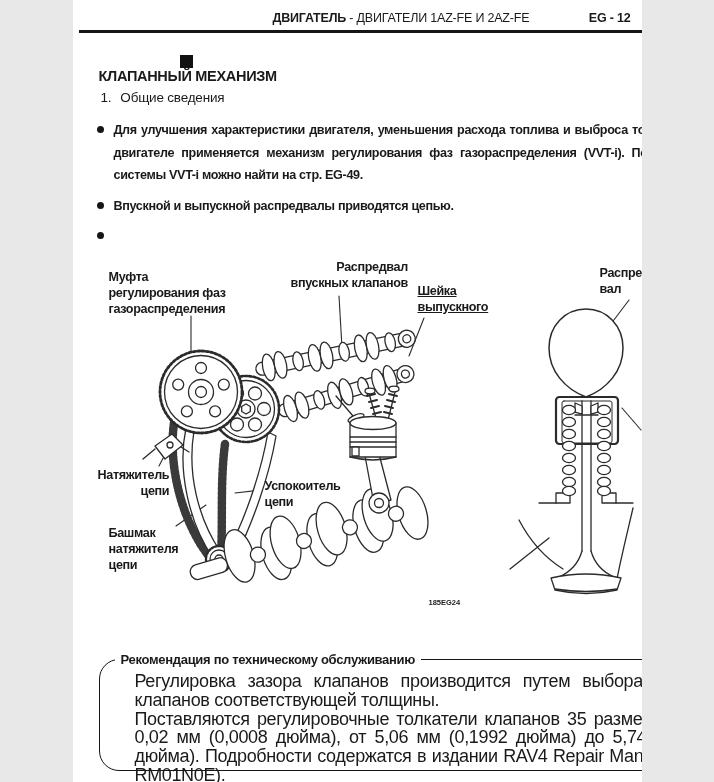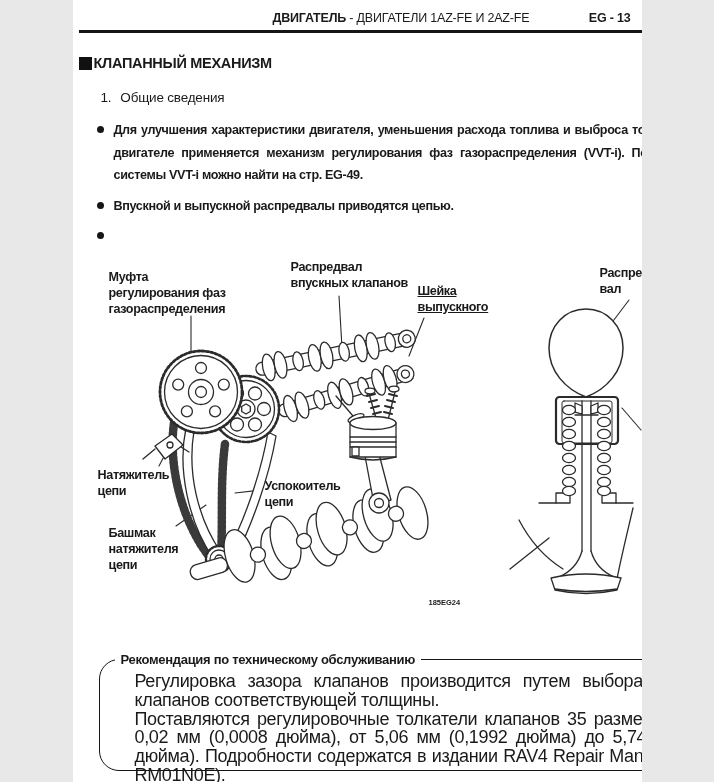--- a/index.html
+++ b/index.html
@@ -8,21 +8,21 @@
     position:relative; width:569px; height:782px; background:#ffffff;
     font-family:"Liberation Sans","DejaVu Sans",sans-serif; color:#1a1a1a;
     overflow:hidden; margin:0 auto;
   }
   
   .hdr-center { position:absolute; left:200px; top:11px; font-size:12.5px; letter-spacing:-0.2px; white-space:nowrap; }
   .hdr-center .chapter { font-weight:bold; }
   .hdr-right { position:absolute; right:11px; top:11px; font-size:12.5px; font-weight:bold; letter-spacing:-0.2px; }
   .hdr-rule { position:absolute; left:6px; top:30px; width:701px; height:2.6px; background:#151515; }
   
-  .sec-title { position:absolute; left:6px; top:55px; font-size:14.5px; font-weight:bold; letter-spacing:-0.3px; display:flex; align-items:center; }
+  .sec-title { position:absolute; left:26px; top:55px; font-size:14.5px; font-weight:bold; letter-spacing:-0.3px; display:flex; align-items:center;flex-direction:column; }
   .sec-square { display:inline-block; width:13px; height:13px; background:#111; margin-right:2px; }
   .subsec { position:absolute; left:28px; top:90px; font-size:13.5px; font-weight:normal; letter-spacing:-0.2px; }
   .subsec .no { margin-right:9px; }
   
   .bullets { position:absolute; left:24px; top:119px; width:666px; list-style:none; }
   .bullets li { position:relative; padding-left:17px; font-size:12.6px; font-weight:bold; letter-spacing:-0.35px;
     line-height:22.5px; text-align:justify; margin-bottom:8px; }
   .bullet-dot { position:absolute; left:0; top:7px; width:7px; height:7px; border-radius:50%; background:#161616; }
   
   .fig-label { position:absolute; font-size:12.6px; font-weight:bold; letter-spacing:-0.35px; line-height:15.8px; white-space:pre-line; }
@@ -41,21 +41,21 @@
 </style>
 </head>
 <body>
 
 <div class="page">
 
   <div class="hdr-center">
     <span class="chapter">ДВИГАТЕЛЬ</span>
     <span>- ДВИГАТЕЛИ 1AZ-FE И 2AZ-FE</span>
   </div>
-  <div class="hdr-right">EG - 13</div>
+  <div class="hdr-right">EG - 12</div>
   <div class="hdr-rule"></div>
 
   <div class="sec-title">
     <span class="sec-square"></span>
     <span>КЛАПАННЫЙ МЕХАНИЗМ</span>
   </div>
   <div class="subsec">
     <span class="no">1.</span><span>Общие сведения</span>
   </div>
 
@@ -236,25 +236,25 @@
         <path d="M482,589 Q513,594 544,589"></path>
 
         <path fill="#fff" stroke-width="1.5" d="M513,309 C534,309 550,326 550,348 C550,371 534,389 513,397 C492,389 476,371 476,348 C476,326 492,309 513,309 Z"></path>
       </g>
     </g>
   </svg>
 
   <div class="fig-label" style="left:36px; top:270px;">Муфта
 регулирования фаз
 газораспределения</div>
-  <div class="fig-label" style="left:218px; top:260px;">Распредвал
+  <div class="fig-label" style="left:218px; top:260px;text-align:right;">Распредвал
 впускных клапанов</div>
   <div class="fig-label" style="left:345px; top:284px;text-decoration:underline;">Шейка
 выпускного</div>
-  <div class="fig-label" style="left:25px; top:468px;">Натяжитель
+  <div class="fig-label" style="left:25px; top:468px;text-align:right;">Натяжитель
 цепи</div>
   <div class="fig-label" style="left:192px; top:479px;">Успокоитель
 цепи</div>
   <div class="fig-label" style="left:36px; top:526px;">Башмак
 натяжителя
 цепи</div>
   <div class="fig-code" style="left:356px; top:598px;">185EG24</div>
 
   <div class="fig-label" style="left:527px; top:266px;">Распределительный
 вал</div>

